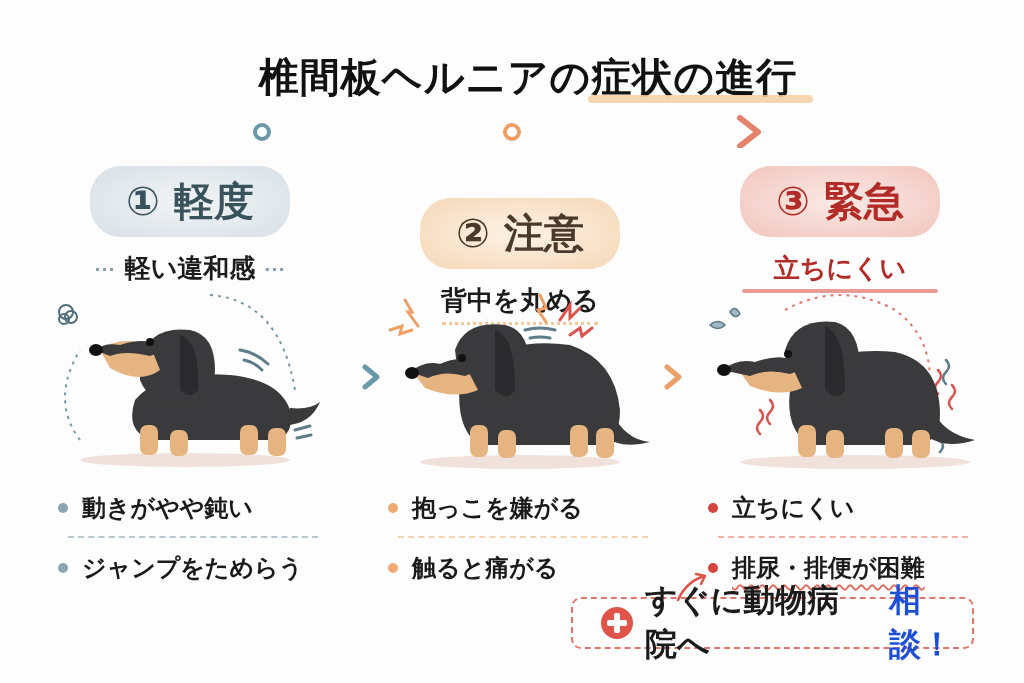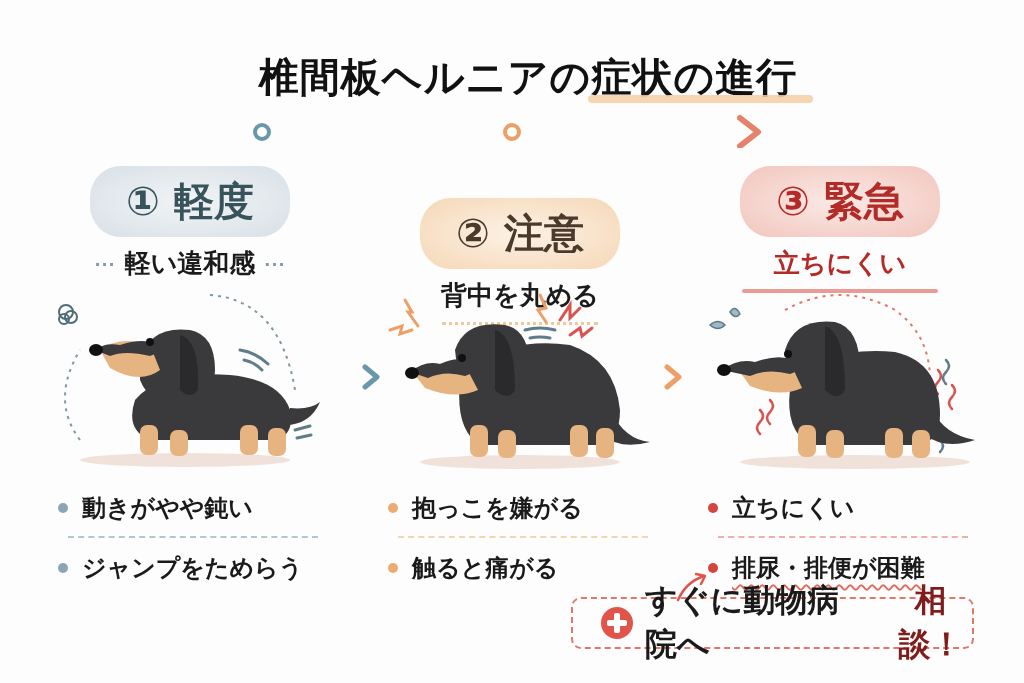--- a/index.html
+++ b/index.html
@@ -26,21 +26,21 @@
     margin: 0 auto; width: 200px; height: 71px; border-radius: 31px;
     display: flex; align-items: center; justify-content: center;
     font-size: 40px; font-weight: bold;
   }
   .pill-1 { background: radial-gradient(ellipse at center, #f1f4f6 0%, #d8e0e6 100%); color: #39535d; }
   .pill-2 { background: radial-gradient(ellipse at center, #fdf2e6 0%, #f5d7b6 100%); color: #4a3a2c; margin-top: 32px; }
   .pill-3 { background: radial-gradient(ellipse at center, #fbeae6 0%, #f1c5bd 100%); color: #b32b27; }
 
   .subtitle {
     margin-top: 12px; text-align: center; font-size: 26px; font-weight: bold;
-    position: relative; height: 38px; line-height: 28px;
+    position: relative; height: 38px; line-height: 38px;
   }
   .sub-1 .dots { color: #7f9aa7; font-size: 16px; letter-spacing: 1px; vertical-align: middle; }
   .sub-2 .dash-under { position: absolute; left: 72px; right: 72px; bottom: -6px; border-bottom: 3px dotted #f0c89a; }
   .sub-3 { color: #b32b27; }
   .sub-3 .red-under { position: absolute; left: 52px; right: 52px; bottom: -6px; height: 4px; background: #e99c95; border-radius: 2px; }
 
   .dog-area { position: absolute; top: 290px; height: 180px; }
   .dog-1 { left: 40px; width: 300px; }
   .dog-2 { left: 370px; width: 300px; }
   .dog-3 { left: 690px; width: 300px; }
@@ -70,21 +70,21 @@
     border: 2px dashed #e0776a; border-radius: 10px;
     display: flex; align-items: center; padding-left: 28px;
     font-size: 32px; font-weight: bold; color: #1a1a1a;
   }
   .callout .plus {
     width: 32px; height: 32px; border-radius: 50%; background: #e0544a; position: relative; margin-right: 12px; flex: none;
   }
   .callout .plus::before, .callout .plus::after { content: ""; position: absolute; background: #fff; border-radius: 2px; }
   .callout .plus::before { left: 13px; top: 6px; width: 6px; height: 20px; }
   .callout .plus::after { left: 6px; top: 13px; width: 20px; height: 6px; }
-  .callout .accent { color: #7f1d1d; margin-left: 20px; text-align: center; }
+  .callout .accent { color: #1d4ed8; margin-left: 20px; }
   .callout-arrow { position: absolute; left: 672px; top: 570px; width: 40px; height: 32px; }
 </style>
 </head>
 <body>
 
 <div class="title">椎間板ヘルニアの症状の進行</div>
 <div class="title-underline"></div>
 
 <svg class="timeline" viewBox="0 0 520 36">
   <defs>

